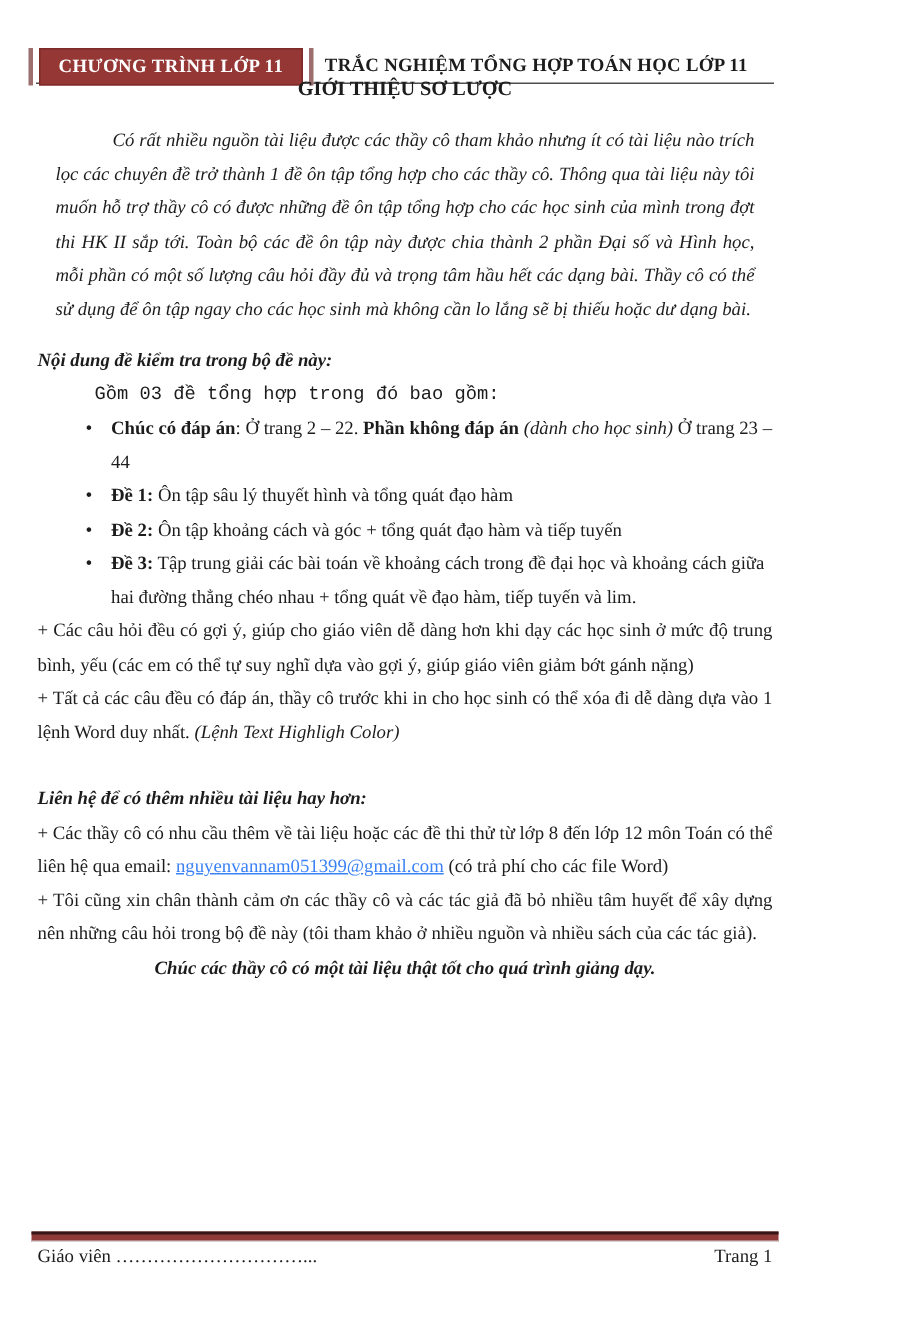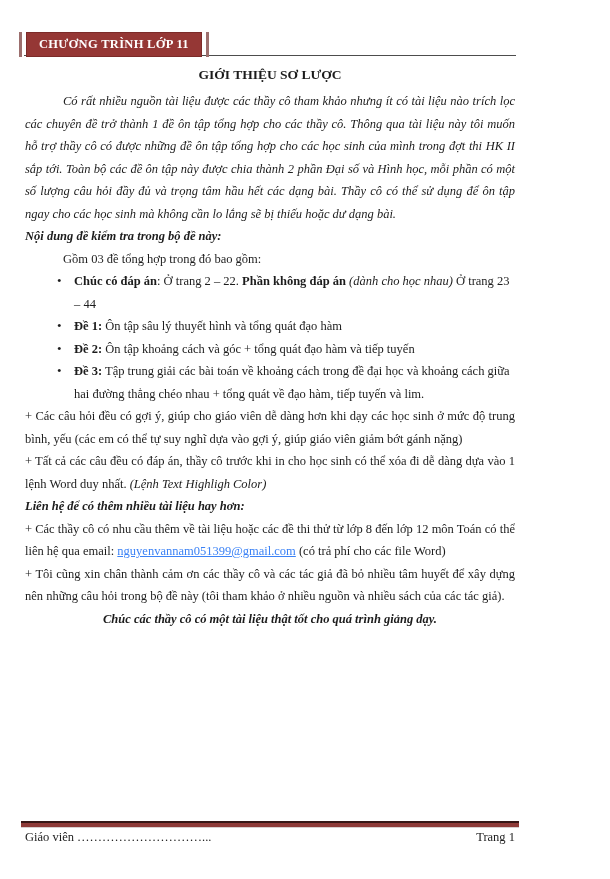--- a/index.html
+++ b/index.html
@@ -40,54 +40,54 @@
     position:absolute; top:36px; left:200px; right:25px;
     text-align:center;
     font-weight:bold;
     font-size:12.5px;
     letter-spacing:0.2px;
     white-space:nowrap;
   }
 
   
   .content {
-    position:absolute; top:64px; left:25px; right:25px;
+    position:absolute; top:48px; left:25px; right:25px;
     line-height:22.5px;
   }
   .doc-title {
     text-align:center;
     font-weight:bold;
     font-size:13.5px;
     margin:0 0 4px 0;
     line-height:22px;
   }
   .intro-par {
-    margin:0;
+    margin:12px;
     text-align:justify;
     font-style:italic;
     text-indent:38px;
   }
   .sec-heading {
     margin:0;
     font-weight:bold;
     font-style:italic;
   }
-  .contents-intro { margin:0; padding-left:38px; }
+  .contents-intro { margin:0; padding-left:38px;font-family:Liberation Mono, monospace; }
   .bullet-list { margin:0; padding:0 0 0 32px; list-style:none; }
   .bullet-list li { position:relative; padding-left:17px; }
   .bullet-list li::before {
     content:"•";
     position:absolute; left:0; top:0;
     font-size:13px;
   }
   .b { font-weight:bold; }
   .i { font-style:italic; }
   .plus-par { margin:0; text-align:justify; }
   .gap-features { margin-top:18px; }
-  .gap-contact  { }
+  .gap-contact  { margin-top:22px; }
   .closing-line {
     margin:0;
     text-align:center;
     font-weight:bold;
     font-style:italic;
   }
   .email-link {
     color:#3b82f6;
     text-decoration:underline;
     cursor:pointer;
@@ -111,33 +111,34 @@
 <body>
 
 <div class="page">
 
   <div class="header-rule"></div>
   <div class="badge-group">
     <div class="accent-bar left"></div>
     <div class="badge">CHƯƠNG TRÌNH LỚP 11</div>
     <div class="accent-bar right"></div>
   </div>
+  <div class="header-title">TRẮC NGHIỆM TỔNG HỢP TOÁN HỌC LỚP 11</div>
 
   <div class="content">
 
     <p class="doc-title">GIỚI THIỆU SƠ LƯỢC</p>
 
     <p class="intro-par">Có rất nhiều nguồn tài liệu được các thầy cô tham khảo nhưng ít có tài liệu nào trích lọc các chuyên đề trở thành 1 đề ôn tập tổng hợp cho các thầy cô. Thông qua tài liệu này tôi muốn hỗ trợ thầy cô có được những đề ôn tập tổng hợp cho các học sinh của mình trong đợt thi HK II sắp tới. Toàn bộ các đề ôn tập này được chia thành 2 phần Đại số và Hình học, mỗi phần có một số lượng câu hỏi đầy đủ và trọng tâm hầu hết các dạng bài. Thầy cô có thể sử dụng để ôn tập ngay cho các học sinh mà không cần lo lắng sẽ bị thiếu hoặc dư dạng bài.</p>
 
     <p class="sec-heading">Nội dung đề kiểm tra trong bộ đề này:</p>
     <p class="contents-intro">Gồm 03 đề tổng hợp trong đó bao gồm:</p>
 
     <ul class="bullet-list">
       <li>
-        <span class="b">Chúc có đáp án</span><span>: Ở trang 2 – 22. </span><span class="b">Phần không đáp án</span><span class="i"> (dành cho học nhau)</span><span> Ở trang 23 – 44</span>
+        <span class="b">Chúc có đáp án</span><span>: Ở trang 2 – 22. </span><span class="b">Phần không đáp án</span><span class="i"> (dành cho học sinh)</span><span> Ở trang 23 – 44</span>
       </li>
       <li>
         <span class="b">Đề 1:</span><span> Ôn tập sâu lý thuyết hình và tổng quát đạo hàm</span>
       </li>
       <li>
         <span class="b">Đề 2:</span><span> Ôn tập khoảng cách và góc + tổng quát đạo hàm và tiếp tuyến</span>
       </li>
       <li>
         <span class="b">Đề 3:</span><span> Tập trung giải các bài toán về khoảng cách trong đề đại học và khoảng cách giữa hai đường thẳng chéo nhau + tổng quát về đạo hàm, tiếp tuyến và lim.</span>
       </li>

